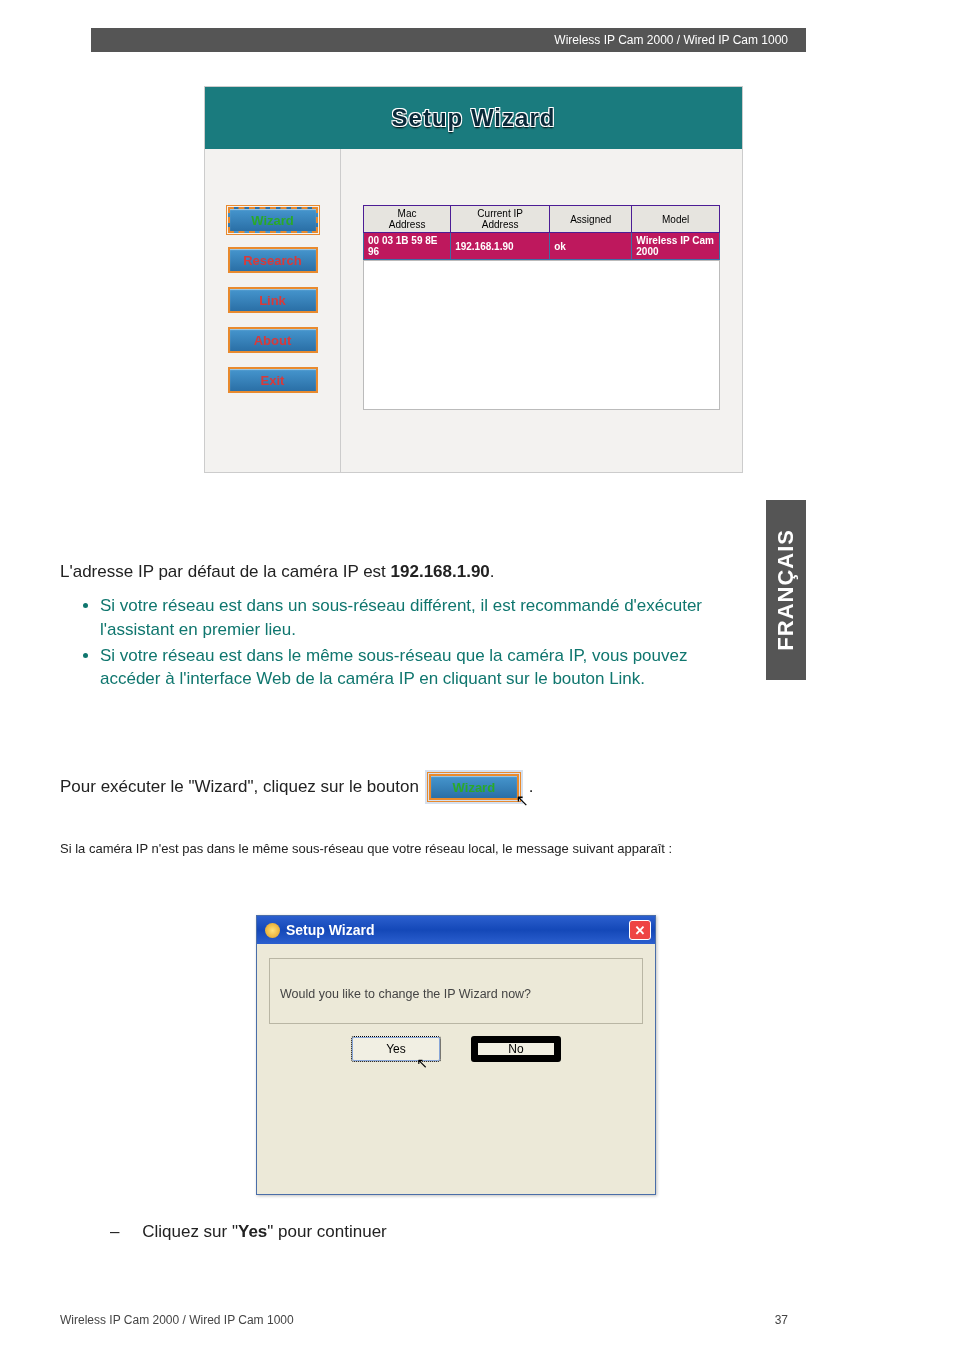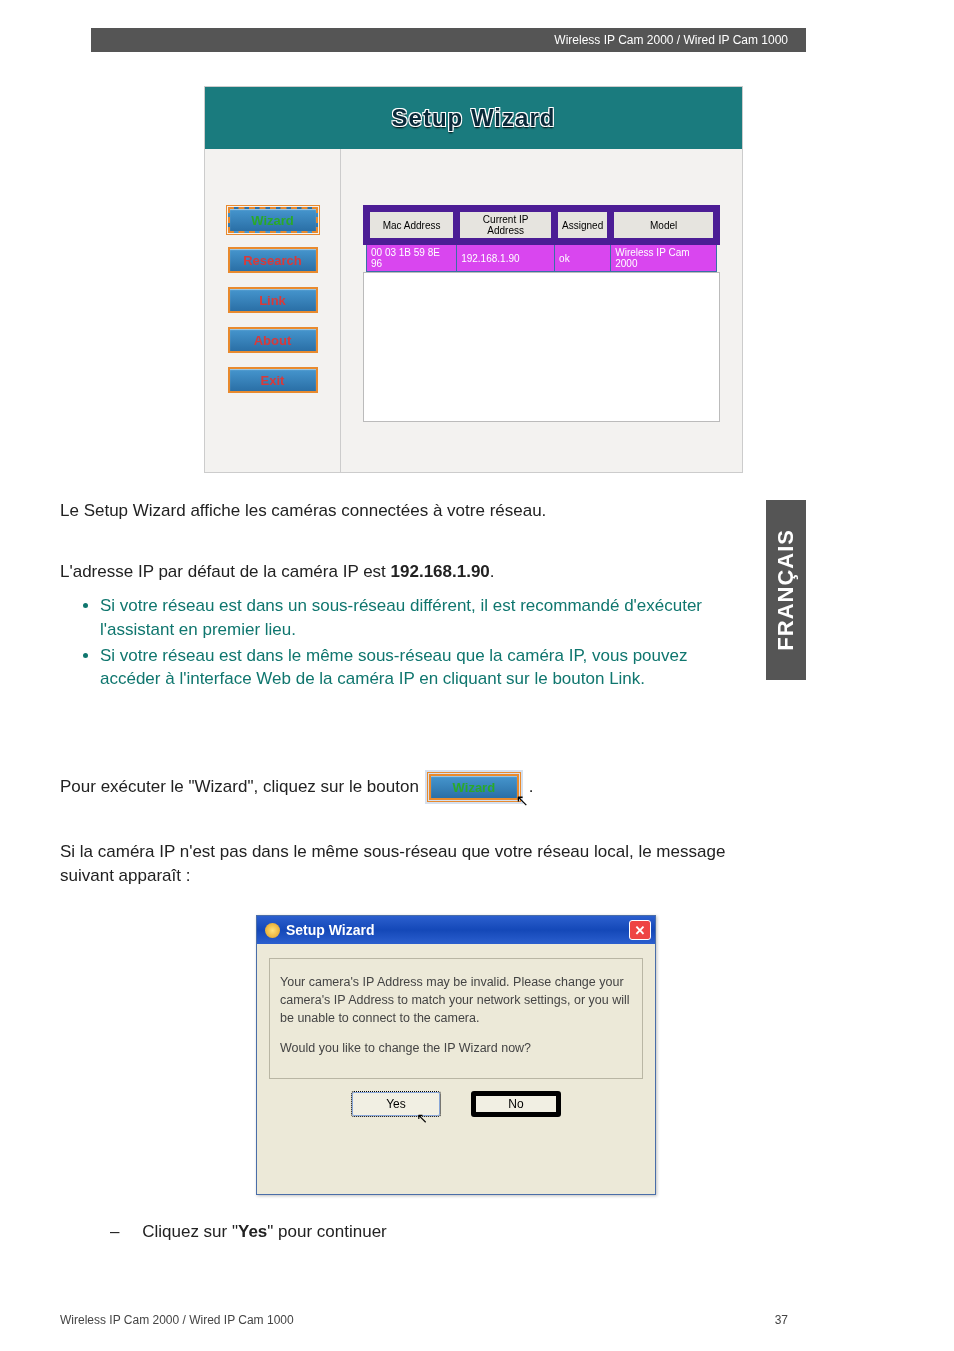--- a/index.html
+++ b/index.html
@@ -13,48 +13,48 @@
   .shot1 { position: absolute; top: 86px; left: 204px; width: 539px; height: 387px; background: #f3f2f0; border: 1px solid #cccccc; }
   .shot1 .titlebar { height: 62px; background: #1a7b7e; display: flex; align-items: center; justify-content: center; }
   .shot1 .titlebar .title { font-size: 24px; font-weight: 900; color: #0a2a3a; text-shadow: -1px -1px 0 #fff, 1px -1px 0 #fff, -1px 1px 0 #fff, 1px 1px 0 #fff, 0 2px 2px #000; letter-spacing: 1px; }
   .shot1 .body { display: flex; height: calc(100% - 62px); }
   .shot1 .sidebar { width: 136px; border-right: 1px solid #cccccc; padding-top: 58px; display: flex; flex-direction: column; align-items: center; gap: 14px; background: #f3f2f0; }
   .wiz-btn { width: 90px; height: 26px; background: linear-gradient(#4696ce, #2a6fa6); border: 2px solid #e88a2e; color: #1a6a1a; font-weight: bold; font-size: 13px; display: flex; align-items: center; justify-content: center; cursor: pointer; box-shadow: inset 0 1px 1px rgba(255,255,255,.5); }
   .wiz-btn.research, .wiz-btn.link, .wiz-btn.about, .wiz-btn.exit { color: #d83a3a; }
   .wiz-btn.wizard { color: #2aa92a; border: 2px dashed #e88a2e; outline: 1px solid #e88a2e; outline-offset: 1px; }
   .shot1 .content { flex: 1; padding: 56px 22px 20px 22px; }
   .shot1 table { width: 100%; border-collapse: collapse; font-size: 10px; }
-  .shot1 th { background: #e6e4df; border: 7px solid #4c1d95; padding: 2px 4px; font-weight: normal; }
-  .shot1 td { background: #d946ef; color: #ffffff; border: 1px solid #3a6fa6; padding: 2px 4px; }
+  .shot1 th { background: #e6e4df; border: 1px solid #4c1d95; padding: 2px 20px; font-weight: normal; }
+  .shot1 td { background: #be185d; color: #ffffff; border: 1px solid #3a6fa6; padding: 2px 4px; font-weight: bold; }
   .shot1 .listbox { height: 150px; background: #ffffff; border: 1px solid #bbb; overflow: hidden; }
 
   
   .txt { position: absolute; left: 60px; right: 60px; font-size: 17px; color: #222; line-height: 1.35; }
   .p1 { top: 500px; }
   .p2 { top: 534px; margin-top: 27px; }
   .ul1 { position: absolute; top: 594px; left: 60px; right: 60px; font-size: 17px; color: #0f766e; line-height: 1.4; }
   .ul1 li { margin-left: 40px; list-style: disc; margin-bottom: 2px; }
   .p3 { top: 706px; }
 
   .p4row { position: absolute; top: 770px; left: 60px; right: 60px; display: flex; align-items: center; font-size: 17px; color: #222; }
   .inline-wiz-wrap { display: inline-flex; position: relative; margin: 0 6px; padding: 4px; background: #d6e0ee; }
   .cursor { position: absolute; right: -6px; bottom: -6px; font-size: 16px; color: #000; }
 
-  .p5 { position: absolute; top: 840px; left: 60px; right: 60px; font-size: 17px; color: #222; line-height: 1.4; }
+  .p5 { position: absolute; top: 840px; left: 60px; right: 60px; font-size: 13px; color: #222; line-height: 1.4; }
 
   
   .shot2 { position: absolute; top: 915px; left: 256px; width: 400px; height: 280px; background: #ece9d8; border: 1px solid #4a6ea9; box-shadow: 1px 1px 3px rgba(0,0,0,.25); }
   .shot2 .titlebar { height: 28px; background: linear-gradient(#2b5fce,#1448b8,#2b5fce); display: flex; align-items: center; padding: 0 4px 0 8px; }
   .shot2 .titlebar .ticon { width: 15px; height: 15px; border-radius: 50%; background: radial-gradient(#ffe27a,#e09a1d); margin-right: 6px; }
   .shot2 .titlebar .ttext { color: #ffffff; font-weight: bold; font-size: 14px; flex: 1; }
   .shot2 .titlebar .close { width: 22px; height: 20px; background: #e44; border: 1px solid #fff; border-radius: 3px; color: #fff; font-weight: bold; display: flex; align-items: center; justify-content: center; font-size: 13px; cursor: pointer; }
   .shot2 .inner { padding: 14px 12px 8px 12px; }
   .shot2 .msgbox { border: 1px solid #b9b6a4; padding: 14px 10px 20px 10px; font-size: 12.5px; color: #444; line-height: 1.45; }
   .shot2 .btns { display: flex; justify-content: center; gap: 30px; padding: 12px 0 2px 0; }
-  .shot2 .xp-btn { width: 90px; height: 26px; background: #f1efe3; border: 5px solid #000000; border-radius: 3px; font-size: 12px; display: flex; align-items: center; justify-content: center; cursor: pointer; position: relative; }
+  .shot2 .xp-btn { width: 90px; height: 26px; background: #f1efe3; border: 7px solid #000000; border-radius: 3px; font-size: 12px; display: flex; align-items: center; justify-content: center; cursor: pointer; position: relative; }
   .shot2 .xp-btn.focus { border: 1px dotted #000; box-shadow: 0 0 0 1px #88a6d8 inset; }
   .shot2 .xp-btn .small-cursor { position: absolute; right: 12px; bottom: -10px; font-size: 14px; color: #000; }
 
   .line-click { position: absolute; top: 1222px; left: 110px; right: 60px; font-size: 17px; color: #222; }
   .line-click .dash { margin-right: 18px; }
 
   .footer { position: absolute; bottom: 24px; left: 60px; right: 18px; display: flex; justify-content: space-between; font-size: 12px; color: #444; }
 </style>
 </head>
 <body>
@@ -96,21 +96,20 @@
             <td>ok</td>
             <td>Wireless IP Cam 2000</td>
           </tr>
         </tbody>
           </table>
         <div class="listbox"></div>
       </div>
     </div>
   </div>
 
-  <div class="txt p1">Le Setup Wizard affiche les caméras connectées à votre réseau.</div>
 
   <div class="txt p2">
     <span>L'adresse IP par défaut de la caméra IP est </span><b>192.168.1.90</b><span>.</span>
   </div>
 
   <ul class="ul1">
     <li>Si votre réseau est dans un sous-réseau différent, il est recommandé d'exécuter l'assistant en premier lieu.</li>
     <li>Si votre réseau est dans le même sous-réseau que la caméra IP, vous pouvez accéder à l'interface Web de la caméra IP en cliquant sur le bouton Link.</li>
   </ul>
 
@@ -127,21 +126,20 @@
   <div class="p5">Si la caméra IP n'est pas dans le même sous-réseau que votre réseau local, le message suivant apparaît :</div>
 
   <div class="shot2">
     <div class="titlebar">
       <div class="ticon"></div>
       <div class="ttext">Setup Wizard</div>
       <div class="close">✕</div>
     </div>
     <div class="inner">
       <div class="msgbox">
-        <div>Your camera's IP Address may be invalid. Please change your camera's IP Address to match your network settings, or you will be unable to connect to the camera.</div>
         <div style="height:12px"></div>
         <div>Would you like to change the IP Wizard now?</div>
       </div>
       <div class="btns">
         <div class="xp-btn focus">
           <span>Yes</span>
           <span class="small-cursor">↖</span>
         </div>
         <div class="xp-btn">
           <span>No</span>

